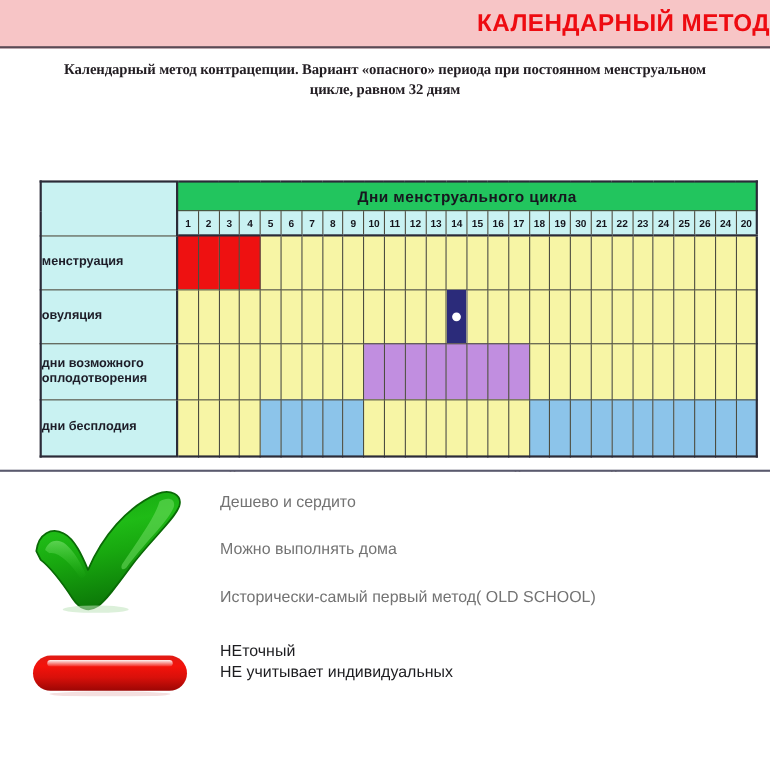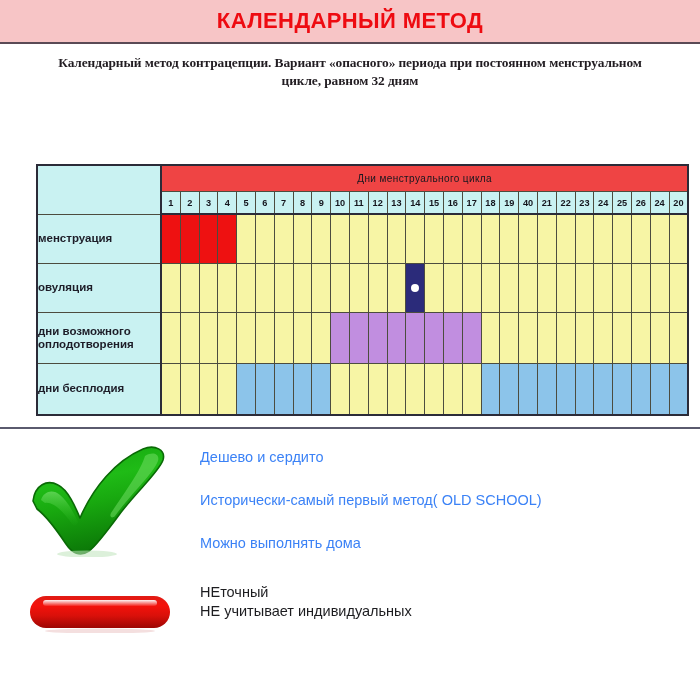--- a/index.html
+++ b/index.html
@@ -17,21 +17,21 @@
 
   
   .title-banner {
     width: 700px;
     height: 44px;
     background: #f7c5c6;
     border-bottom: 2px solid #5a4a55;
     box-sizing: border-box;
     display: flex;
     align-items: center;
-    justify-content: center;
+    justify-content: flex-end;
   }
   .title-text {
     color: #ee0b11;
     font-family: "Liberation Sans", sans-serif;
     font-weight: bold;
     font-size: 22px;
     letter-spacing: 0.4px;
     white-space: nowrap;
   }
 
@@ -79,24 +79,24 @@
     width: 122px;
     background: #c9f2f2;
     color: #1d1d28;
     font-size: 11.5px;
     font-weight: bold;
     line-height: 13px;
     border-right: 2px solid #2b2b38 !important;
     padding: 0 3px;
   }
   .hdr-top {
-    background: #ef4444;
+    background: #22c55e;
     color: #17171f;
-    font-size: 10px;
-    font-weight: normal;
+    font-size: 14px;
+    font-weight: bold;
     height: 25px;
     text-align: center;
     letter-spacing: 0.4px;
   }
   .daynum {
     background: #c9f2f2;
     color: #15151d;
     font-size: 9.2px;
     font-weight: bold;
     text-align: center;
@@ -164,21 +164,21 @@
     justify-content: center;
     flex: none;
   }
   .icon-slot.check-slot { height: 120px; }
   .icon-slot.pill-slot  { height: 62px; }
 
   .text-col {
     padding-top: 8px;
   }
   .pros-line {
-    color: #3b82f6;
+    color: #737373;
     font-family: "Liberation Sans", sans-serif;
     font-size: 14.5px;
     line-height: 17px;
     margin-bottom: 26px;
     white-space: nowrap;
   }
   .pros-line:last-child { margin-bottom: 0; }
 
   .cons-line {
     color: #1d1d20;
@@ -220,21 +220,21 @@
             <td class="daynum">10</td>
             <td class="daynum">11</td>
             <td class="daynum">12</td>
             <td class="daynum">13</td>
             <td class="daynum">14</td>
             <td class="daynum">15</td>
             <td class="daynum">16</td>
             <td class="daynum">17</td>
             <td class="daynum">18</td>
             <td class="daynum">19</td>
-            <td class="daynum">40</td>
+            <td class="daynum">30</td>
             <td class="daynum">21</td>
             <td class="daynum">22</td>
             <td class="daynum">23</td>
             <td class="daynum">24</td>
             <td class="daynum">25</td>
             <td class="daynum">26</td>
             <td class="daynum">24</td>
             <td class="daynum">20</td>
           </tr>
           <tr>
@@ -388,22 +388,22 @@
           </linearGradient>
         </defs>
         <path d="M8 56 C10 40 22 34 33 40 C43 45 50 61 55 73 C68 43 90 16 118 4 C130 -1 141 5 138 15 C134 27 110 48 94 70 C80 89 71 101 64 106 C55 112 47 108 41 99 C33 87 20 70 12 64 Z" fill="url(#gcheck)" stroke="#0a6a06" stroke-width="1.6" stroke-linejoin="round"></path>
         <path d="M16 55 C19 46 28 44 35 50 C42 56 48 66 53 77 C52 80 49 82 47 79 C40 68 28 56 20 58 Z" fill="url(#gshine)" opacity="0.75"></path>
         <path d="M120 11 C128 6 135 9 133 16 C128 29 105 50 90 71 C87 74 84 72 86 68 C100 47 116 25 120 11 Z" fill="#6fdc63" opacity="0.55"></path>
         <ellipse cx="62" cy="109" rx="30" ry="3.5" fill="#bfe3bb" opacity="0.55"></ellipse>
       </svg>
     </div>
     <div class="text-col">
       <div class="pros-line">Дешево и сердито</div>
+      <div class="pros-line">Можно  выполнять дома</div>
       <div class="pros-line">Исторически-самый первый метод( OLD SCHOOL)</div>
-      <div class="pros-line">Можно  выполнять дома</div>
     </div>
   </div>
 
   <div class="cons-block">
     <div class="icon-slot pill-slot">
       <svg width="146" height="42" viewBox="0 0 146 42">
         <defs>
           <linearGradient id="gpill" x1="0" y1="0" x2="0" y2="1">
             <stop offset="0%" stop-color="#e01b14"></stop>
             <stop offset="30%" stop-color="#f4120b"></stop>

